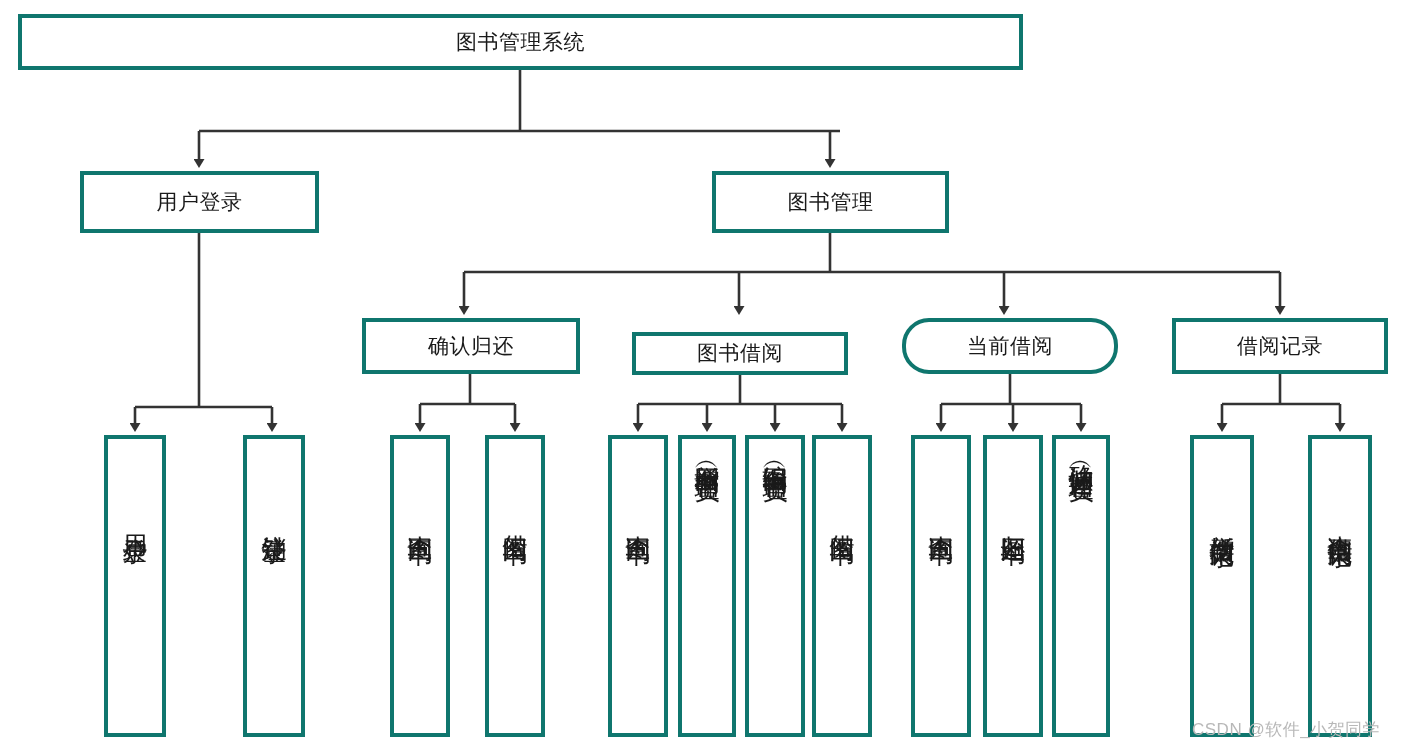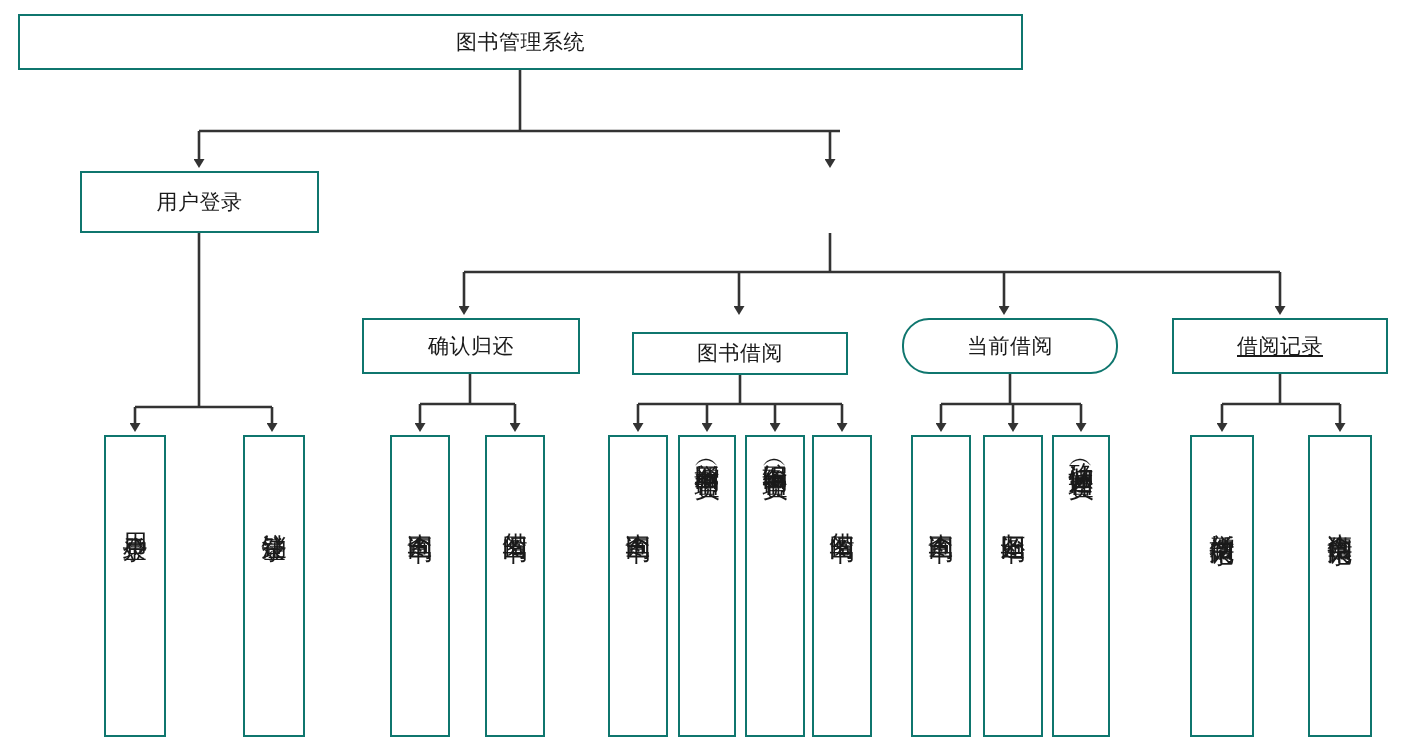--- a/index.html
+++ b/index.html
@@ -22,21 +22,21 @@
     position: absolute;
     left: 0;
     top: 0;
     width: 1405px;
     height: 747px;
     pointer-events: none;
   }
   .node {
     position: absolute;
     box-sizing: border-box;
-    border: 2px solid #0f766e;
+    border: 4px solid #0f766e;
     background: #ffffff;
     display: flex;
     align-items: center;
     justify-content: center;
     color: #1a1a1a;
     z-index: 2;
   }
   .node .lbl {
     display: block;
     text-align: center;
@@ -145,31 +145,34 @@
     </g>
   </svg>
 
   <div class="node horiz" style="left:18px; top:14px; width:1005px; height:56px;">
     <span class="lbl">图书管理系统</span>
   </div>
 
   <div class="node horiz" style="left:80px; top:171px; width:239px; height:62px;">
     <span class="lbl">用户登录</span>
   </div>
+  <div class="node horiz" style="left:712px; top:171px; width:237px; height:62px;">
+    <span class="lbl">图书管理</span>
+  </div>
 
   <div class="node horiz" style="left:362px; top:318px; width:218px; height:56px;">
     <span class="lbl">确认归还</span>
   </div>
   <div class="node horiz" style="left:632px; top:332px; width:216px; height:43px;">
     <span class="lbl">图书借阅</span>
   </div>
   <div class="node horiz" style="left:902px; top:318px; width:216px; height:56px;border-radius:27px;">
     <span class="lbl">当前借阅</span>
   </div>
-  <div class="node horiz" style="left:1172px; top:318px; width:216px; height:56px;text-decoration:underline;">
+  <div class="node horiz" style="left:1172px; top:318px; width:216px; height:56px;">
     <span class="lbl">借阅记录</span>
   </div>
 
   <div class="node vert pad" style="left:104px; top:435px; width:62px; height:302px;">
     <span class="lbl">用户登录</span>
   </div>
   <div class="node vert pad" style="left:243px; top:435px; width:62px; height:302px;">
     <span class="lbl">注销登录</span>
   </div>
 
@@ -203,14 +206,15 @@
     <span class="lbl">确认归还（管理员）</span>
   </div>
 
   <div class="node vert pad" style="left:1190px; top:435px; width:64px; height:302px;">
     <span class="lbl">新增借阅记录</span>
   </div>
   <div class="node vert pad" style="left:1308px; top:435px; width:64px; height:302px;">
     <span class="lbl">查询借阅记录</span>
   </div>
 
+  <div class="watermark" style="left:1192px; top:718px;">CSDN @软件_小贺同学</div>
 
 </div>
 
 </body></html>

